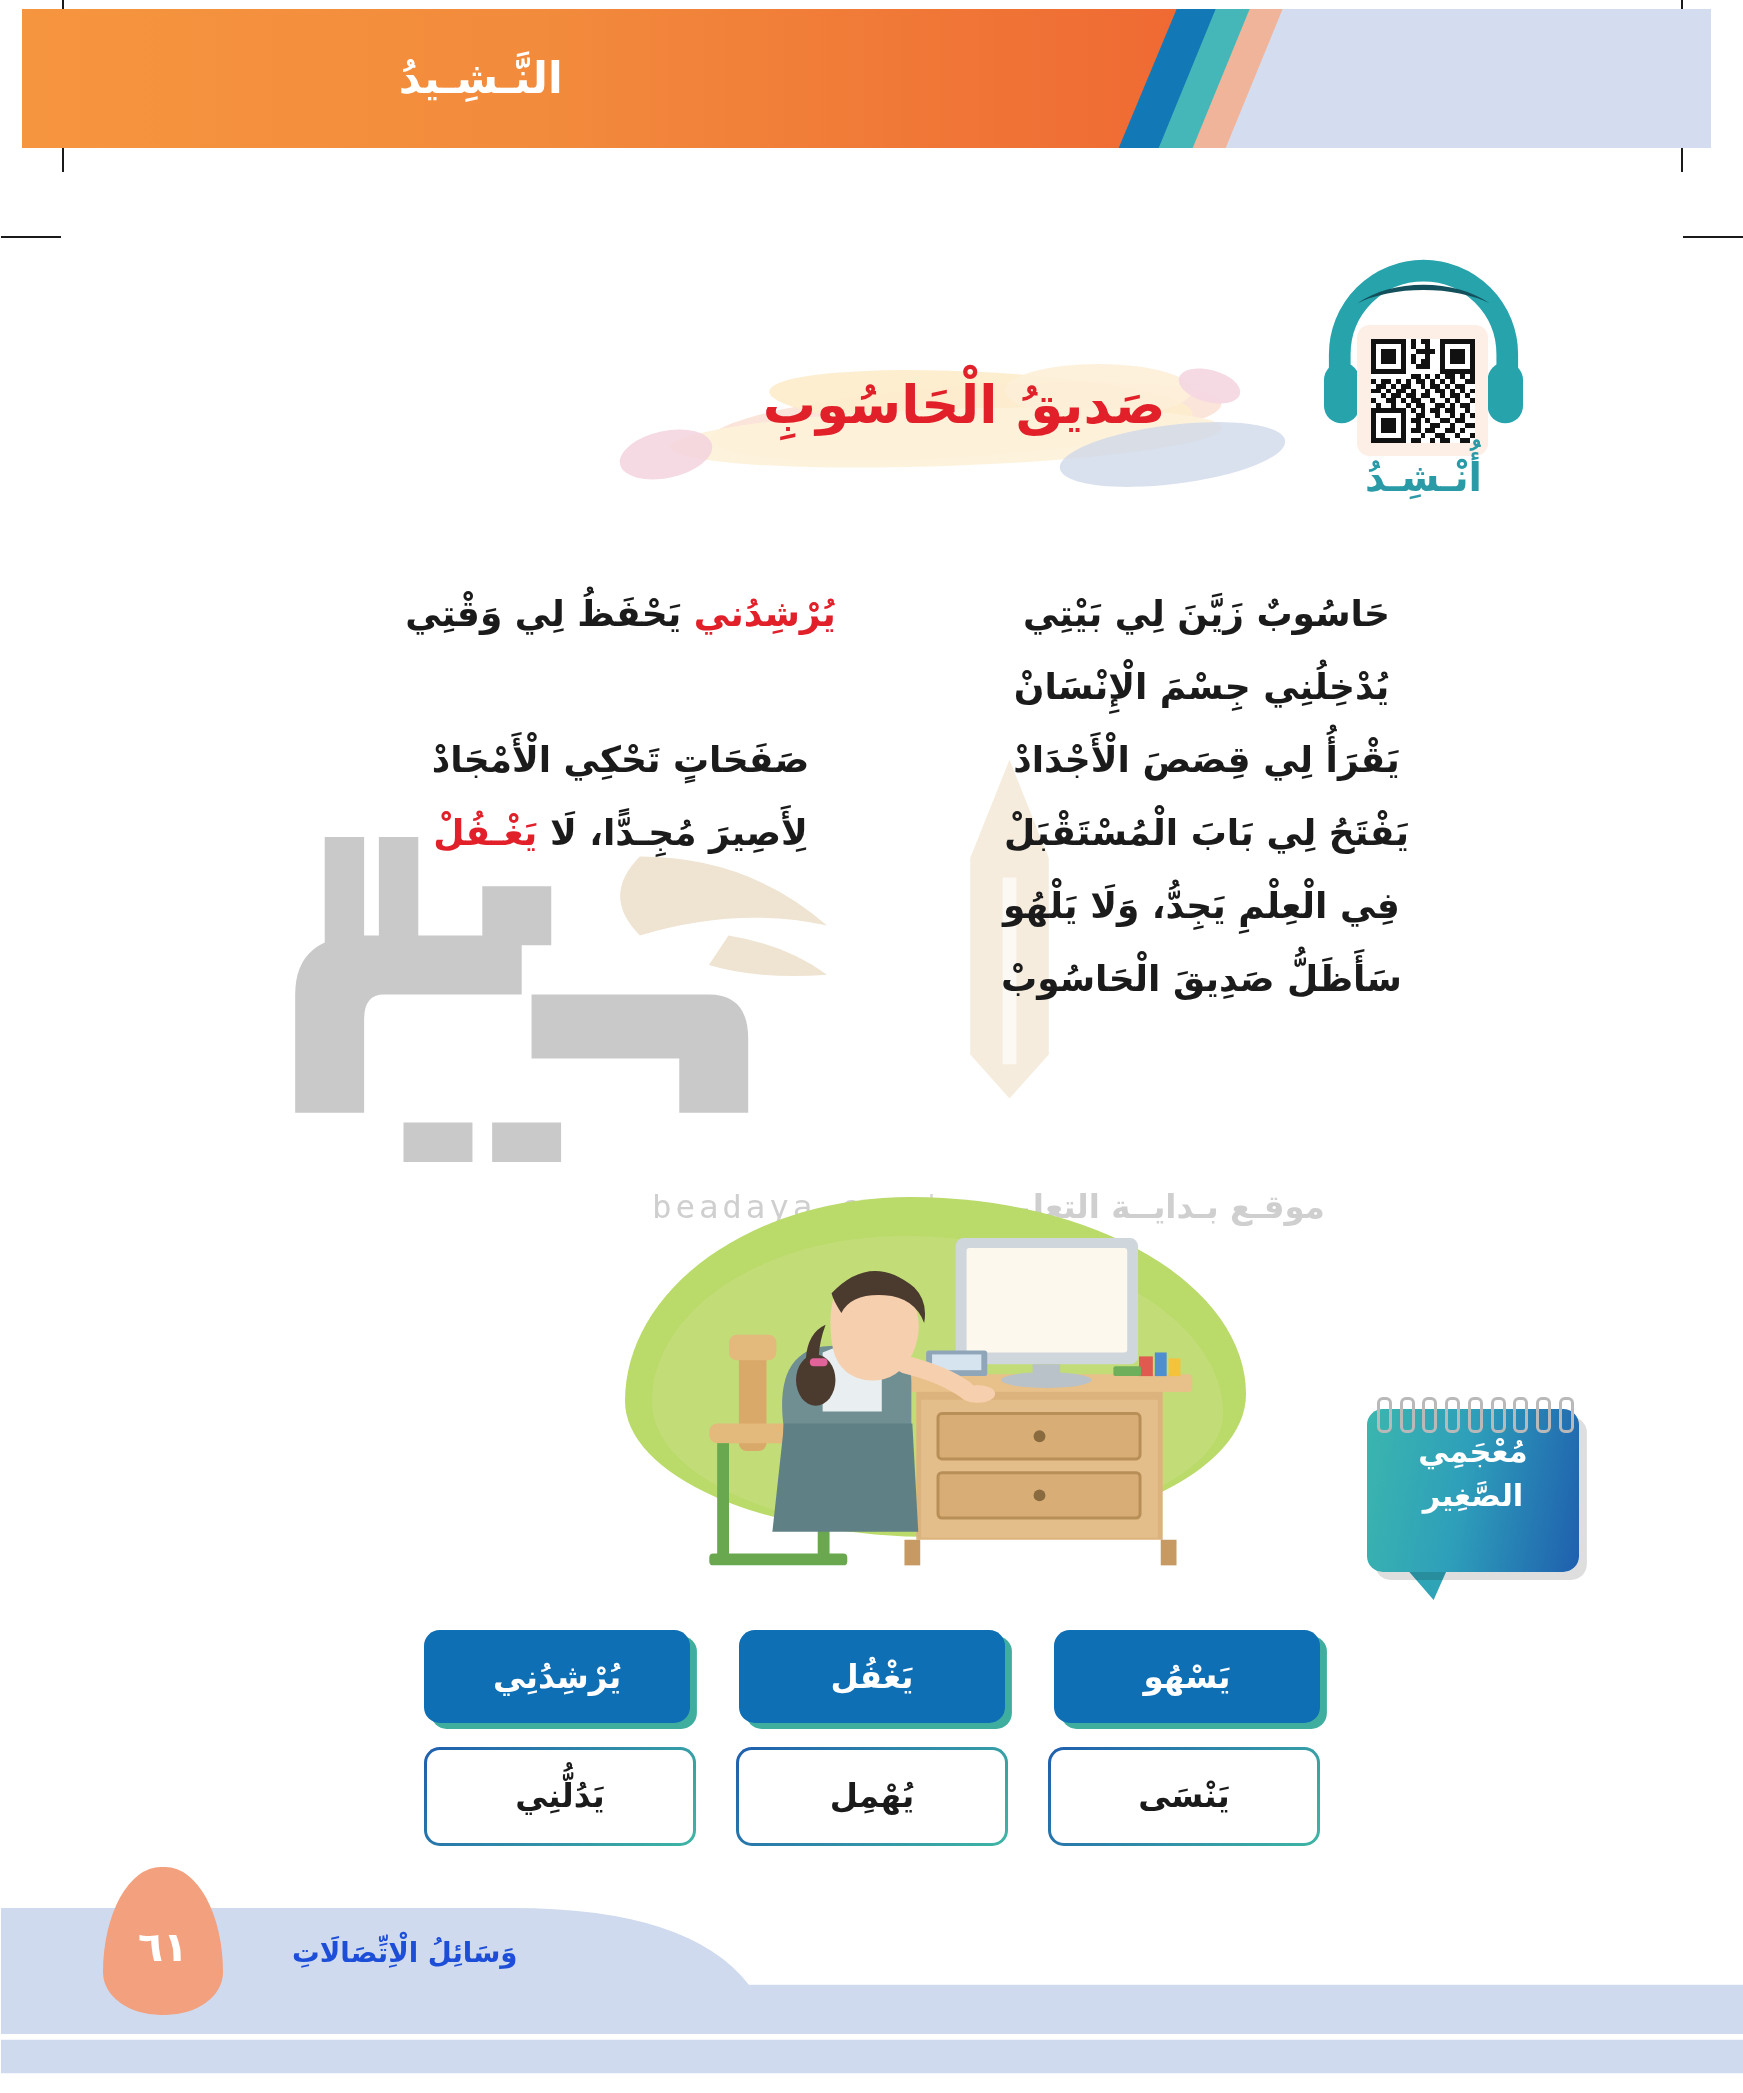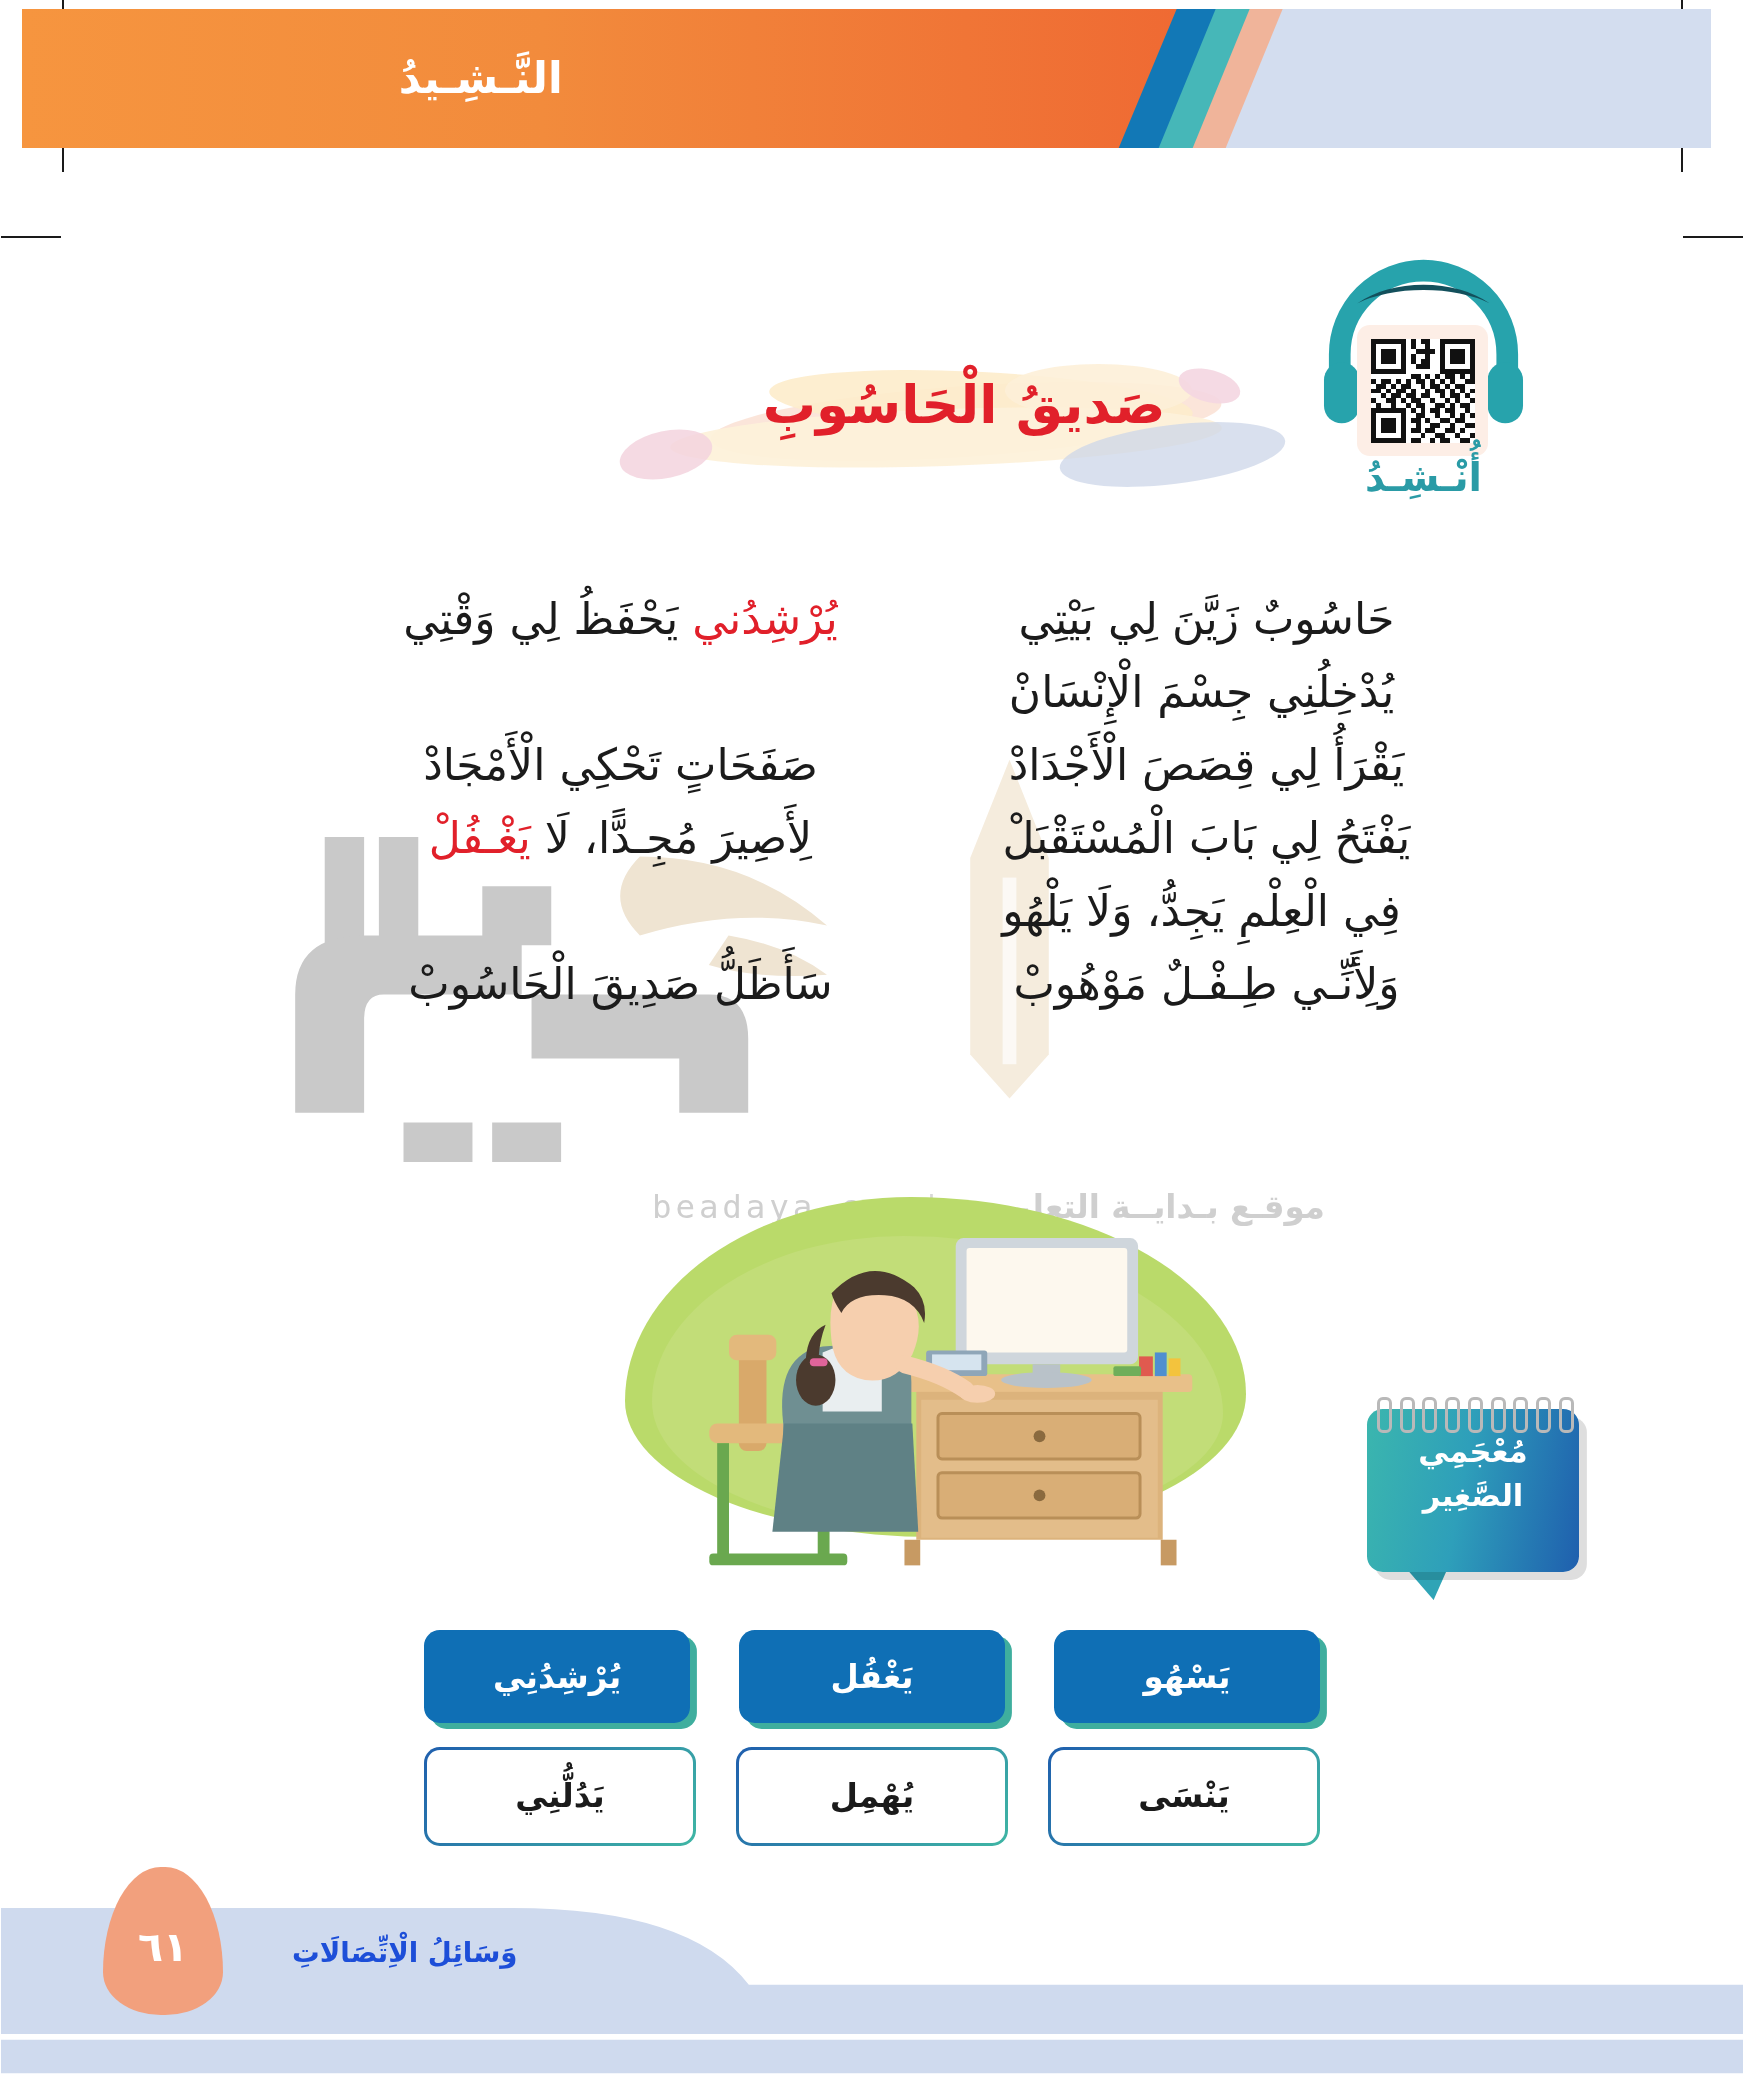--- a/index.html
+++ b/index.html
@@ -64,21 +64,21 @@
   .wm-text{position:absolute;left:222px;top:1177px;width:1103px;height:59px;
     display:flex;align-items:center;justify-content:flex-start;gap:15.8px;direction:rtl;}
   .wm-ar{color:#cfcfcf;font-size:32.5px;font-weight:bold;white-space:nowrap;}
   .wm-sep{color:#d8d8d8;font-size:32.5px;}
   .wm-en{color:#cfcfcf;font-size:32.5px;letter-spacing:3.9px;font-family:"DejaVu Sans Mono",monospace;}
 
   
   .poem{position:absolute;left:325px;top:591px;width:1172px;direction:rtl;}
   .verse{display:flex;flex-direction:row;align-items:baseline;
      height:73px;white-space:nowrap;}
-  .hemi{font-size:44px;font-weight:normal;color:#1b1b1b;line-height:1.25;}
+  .hemi{font-size:36px;font-weight:bold;color:#1b1b1b;line-height:1.25;}
   .hemi-r{width:581px;text-align:center;}
   .hemi-l{width:591px;text-align:center;}
   .kw{color:#e1202a;}
 
   
   .illus{position:absolute;left:591px;top:1177px;width:690px;height:414px;}
   .ill-bg{position:absolute;left:34px;top:19.7px;width:621px;height:340px;
     background:#bada6a;border-radius:46% 54% 50% 50% / 60% 58% 42% 40%;}
   .ill-bg2{position:absolute;left:61px;top:59px;width:571px;height:296px;
     background:#c2dd78;border-radius:44% 56% 52% 48% / 56% 60% 40% 44%;}
@@ -316,21 +316,20 @@
     <div class="verse">
       <div class="hemi hemi-r">يَفْتَحُ لِي بَابَ الْمُسْتَقْبَلْ</div>
       <div class="hemi hemi-l"><span>لِأَصِيرَ مُجِـدًّا، لَا </span><span class="kw">يَغْـفُلْ</span></div>
     </div>
 
     <div class="verse">
       <div class="hemi hemi-l">فِي الْعِلْمِ يَجِدُّ، وَلَا يَلْهُو</div>
     </div>
 
     <div class="verse">
-      <div class="hemi hemi-r">وَلِأَنِّـي طِـفْـلٌ مَوْهُوبْ</div>
       <div class="hemi hemi-l">سَأَظَلُّ صَدِيقَ الْحَاسُوبْ</div>
     </div>
 
   </div>
 
   <div class="illus">
     <div class="ill-bg"></div>
     <div class="ill-bg2"></div>
     <svg viewBox="0 0 700 420" style="position:absolute;inset:0">
 

